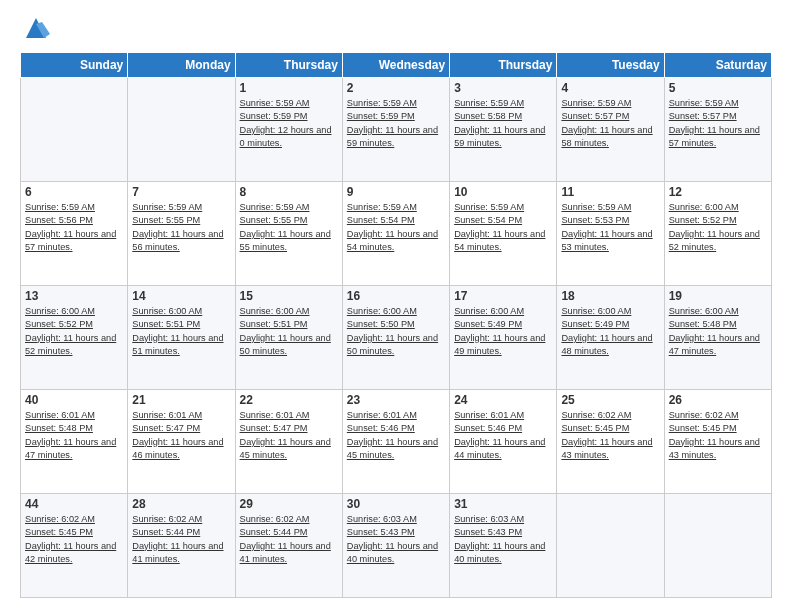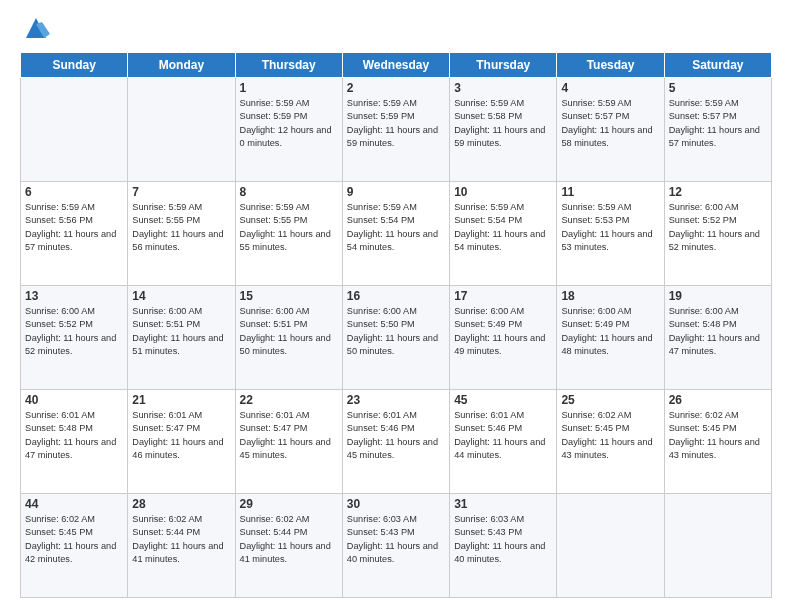--- a/index.html
+++ b/index.html
@@ -61,21 +61,21 @@
       border-collapse: collapse;
       flex: 1;
       table-layout: fixed;
     }
     .calendar th {
       background: #2979c4;
       color: #fff;
       font-size: 12px;
       font-weight: bold;
       padding: 5px 4px;
-      text-align: center;
+      text-align: right;
       border: 1px solid #fff;
     }
     .calendar td {
       border: 1px solid #ccc;
       vertical-align: top;
       padding: 3px 4px;
       font-size: 9.5px;
       color: #333;
       background: #fff;
       height: 88px;
@@ -90,20 +90,21 @@
       font-size: 12px;
       font-weight: bold;
       color: #333;
       display: block;
       margin-bottom: 2px;
     }
     .day-info {
       font-size: 9.2px;
       line-height: 1.45;
       color: #333;
+      text-decoration: underline;
     }
     .empty-cell {
       background: #f5f7fa !important;
     }
   </style>
 </head>
 <body>
 
 <div class="page">
   <div class="header">
@@ -277,21 +278,21 @@
 Sunset: 5:47 PM
 Daylight: 11 hours and 45 minutes.</div>
           </td>
           <td>
             <span class="day-num">23</span>
             <div class="day-info" style="white-space: pre-line;">Sunrise: 6:01 AM
 Sunset: 5:46 PM
 Daylight: 11 hours and 45 minutes.</div>
           </td>
           <td>
-            <span class="day-num">45</span>
+            <span class="day-num">24</span>
             <div class="day-info" style="white-space: pre-line;">Sunrise: 6:01 AM
 Sunset: 5:46 PM
 Daylight: 11 hours and 44 minutes.</div>
           </td>
           <td>
             <span class="day-num">25</span>
             <div class="day-info" style="white-space: pre-line;">Sunrise: 6:02 AM
 Sunset: 5:45 PM
 Daylight: 11 hours and 43 minutes.</div>
           </td>

